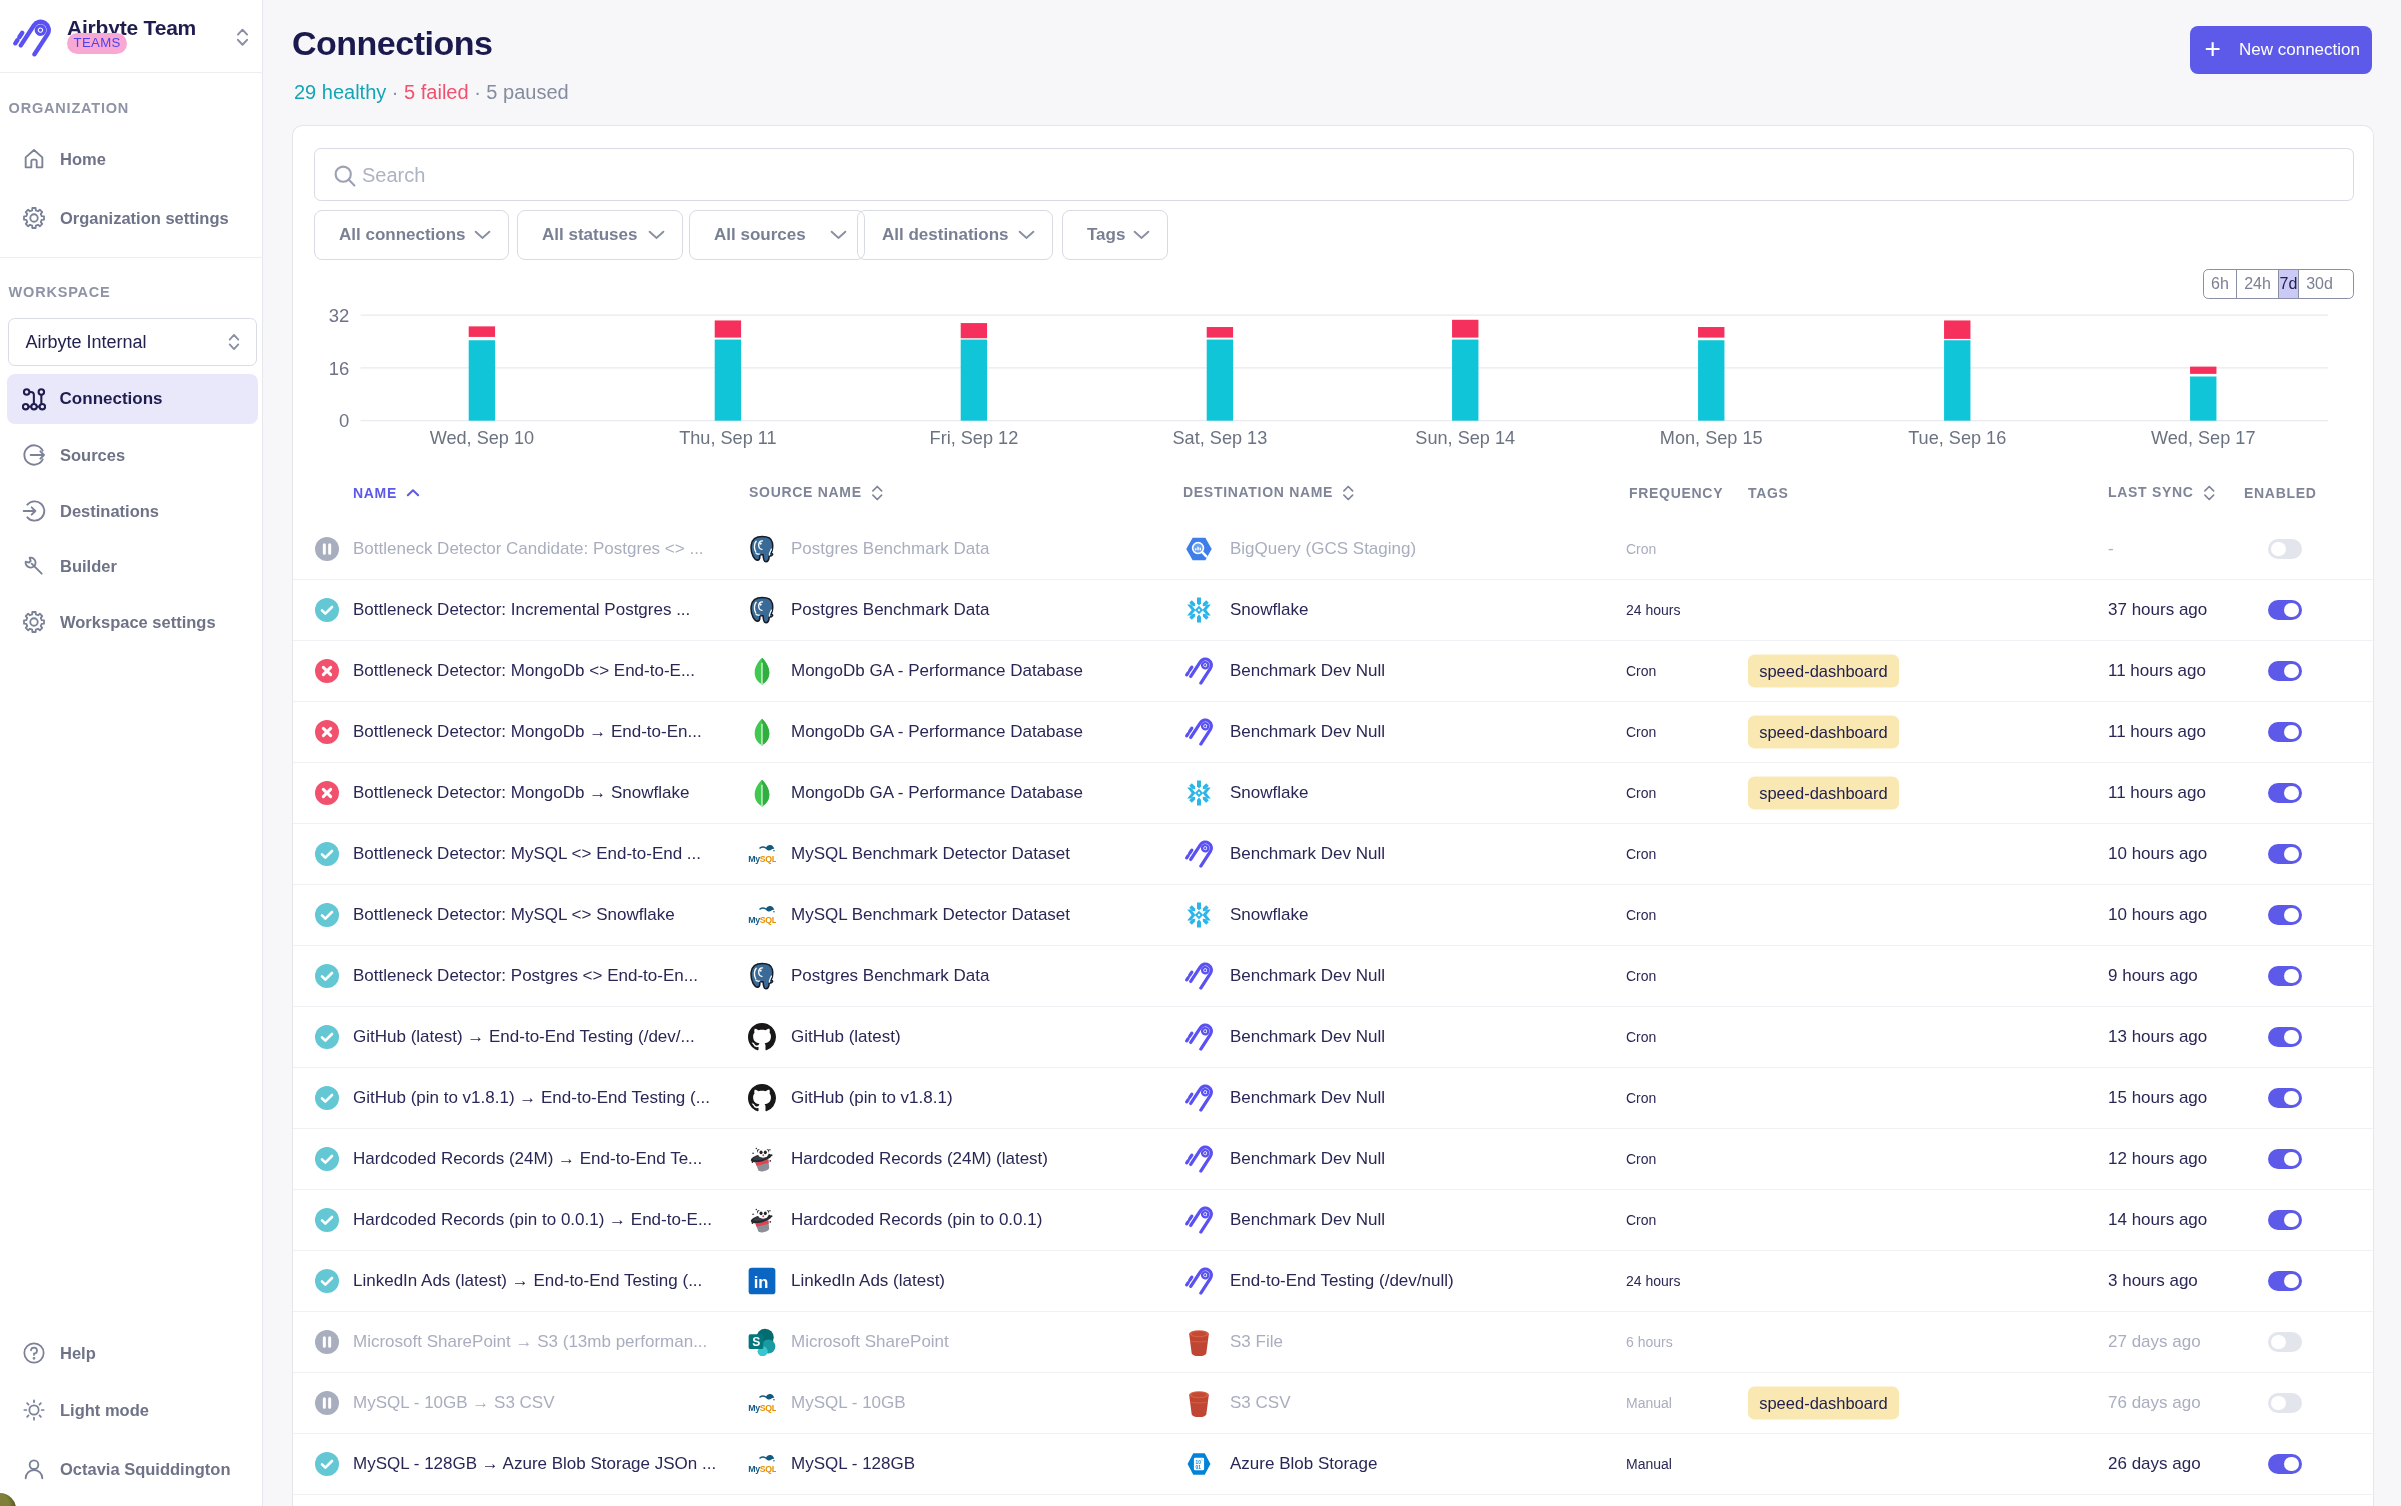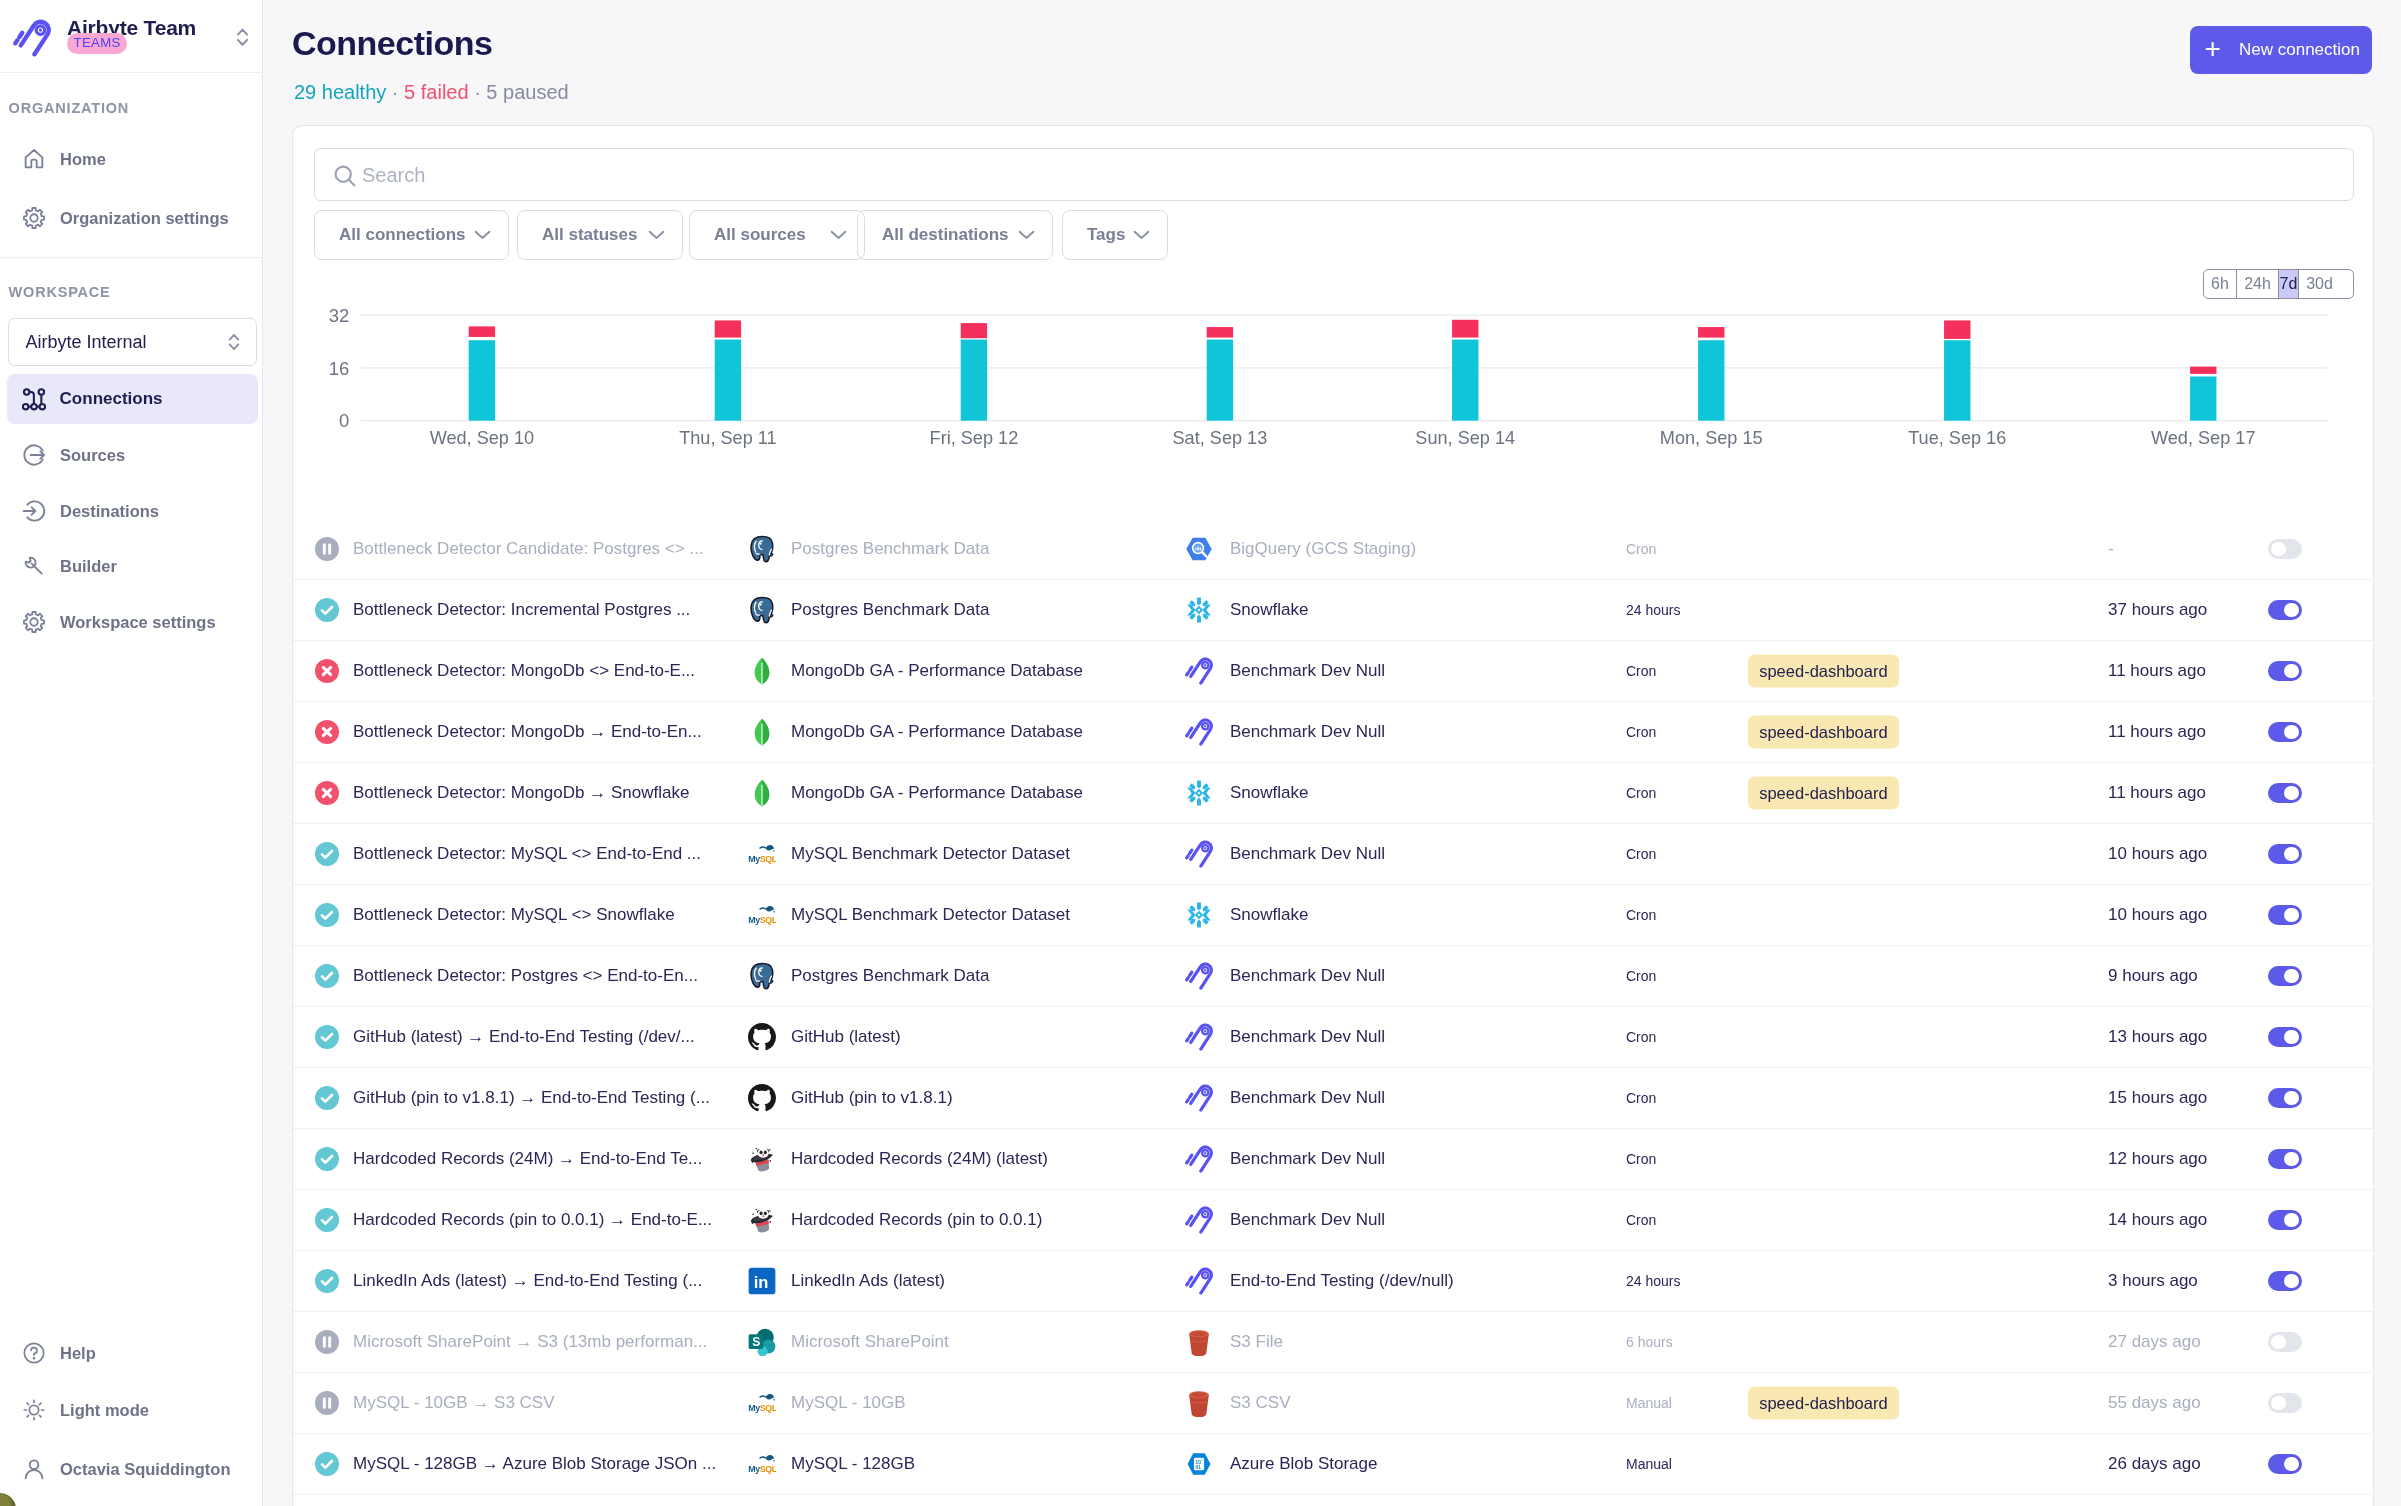--- a/index.html
+++ b/index.html
@@ -393,20 +393,37 @@
 <rect x="2129" y="135" width="40" height="16" fill="#F5305C"></rect>
 <rect x="2129" y="155" width="40" height="122" fill="#11C5D9"></rect>
 <text x="2149" y="312" font-size="27.5" fill="#6B7280" text-anchor="middle">Mon, Sep 15</text>
 <rect x="2502" y="125" width="40" height="28" fill="#F5305C"></rect>
 <rect x="2502" y="155" width="40" height="122" fill="#11C5D9"></rect>
 <text x="2522" y="312" font-size="27.5" fill="#6B7280" text-anchor="middle">Tue, Sep 16</text>
 <rect x="2875" y="195" width="40" height="11" fill="#F5305C"></rect>
 <rect x="2875" y="210" width="40" height="67" fill="#11C5D9"></rect>
 <text x="2895" y="312" font-size="27.5" fill="#6B7280" text-anchor="middle">Wed, Sep 17</text>
 </svg>
+    <div id="thead">
+      <div class="th" style="left:60px; color:#5D5AEA;">NAME<svg width="16" height="9.2" viewBox="0 0 26 16" style="vertical-align:0.7px;margin-left:8px;">
+            <path d="M4 12.5 L13 4 L22 12.5" fill="none" stroke="#5D5AEA" stroke-width="3.6" stroke-linecap="round" stroke-linejoin="round"></path>
+          </svg></div>
+      <div class="th" style="left:456px;">SOURCE NAME<svg width="14.5" height="18.5" viewBox="0 0 26 34" style="vertical-align:-5.3px;margin-left:8px;">
+            <use href="#y-sort"></use>
+          </svg></div>
+      <div class="th" style="left:890px;">DESTINATION NAME<svg width="14.5" height="18.5" viewBox="0 0 26 34" style="vertical-align:-5.3px;margin-left:8px;">
+            <use href="#y-sort"></use>
+          </svg></div>
+      <div class="th" style="left:1336px;">FREQUENCY</div>
+      <div class="th" style="left:1455px;">TAGS</div>
+      <div class="th" style="left:1815px;">LAST SYNC<svg width="14.5" height="18.5" viewBox="0 0 26 34" style="vertical-align:-5.3px;margin-left:8px;">
+            <use href="#y-sort"></use>
+          </svg></div>
+      <div class="th" style="left:1951px;">ENABLED</div>
+    </div>
     <div class="rows" id="rows">
 <div class="row muted">
   <svg class="cell-ic" viewBox="0 0 36 36">
             <use href="#y-pause"></use>
           </svg>
   <div class="nm">Bottleneck Detector Candidate: Postgres &lt;&gt; ...</div>
   <svg class="si" viewBox="0 0 44 44">
             <use href="#y-pg"></use>
           </svg>
   <div class="sn">Postgres Benchmark Data</div>
@@ -678,21 +695,21 @@
   <svg class="si" viewBox="0 0 44 44">
             <use href="#y-mysql"></use>
           </svg>
   <div class="sn">MySQL - 10GB</div>
   <svg class="di" viewBox="0 0 44 44">
             <use href="#y-s3"></use>
           </svg>
   <div class="dn">S3 CSV</div>
   <div class="fr">Manual</div>
   <div class="tg">speed-dashboard</div>
-  <div class="ls">55 days ago</div>
+  <div class="ls">76 days ago</div>
   <div class="tgl off">
             <i></i>
           </div>
 </div>
 <div class="row">
   <svg class="cell-ic" viewBox="0 0 36 36">
             <use href="#y-ok"></use>
           </svg>
   <div class="nm">MySQL - 128GB → Azure Blob Storage JSOn ...</div>
   <svg class="si" viewBox="0 0 44 44">

